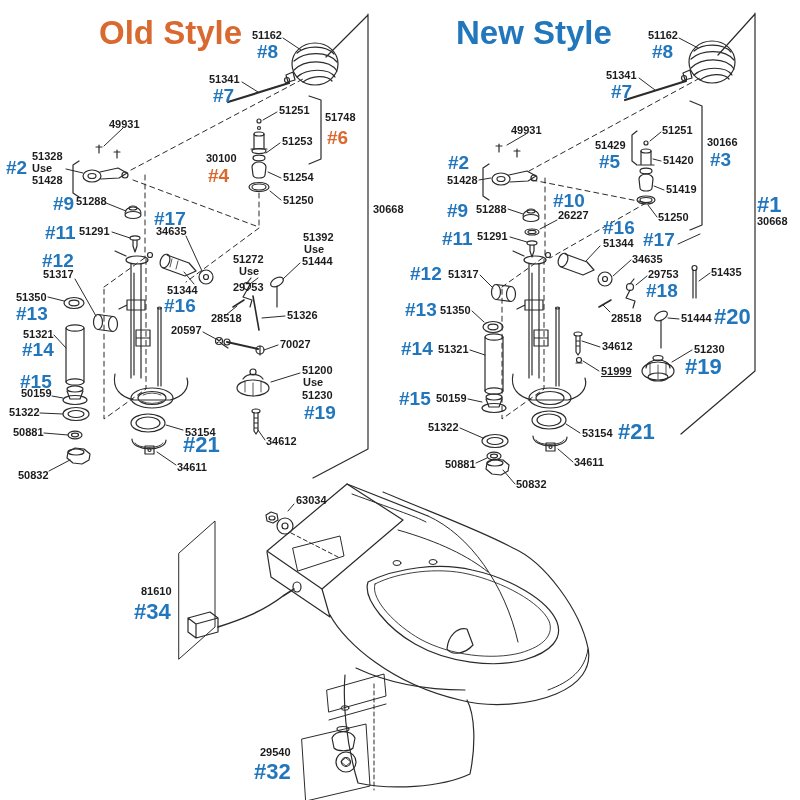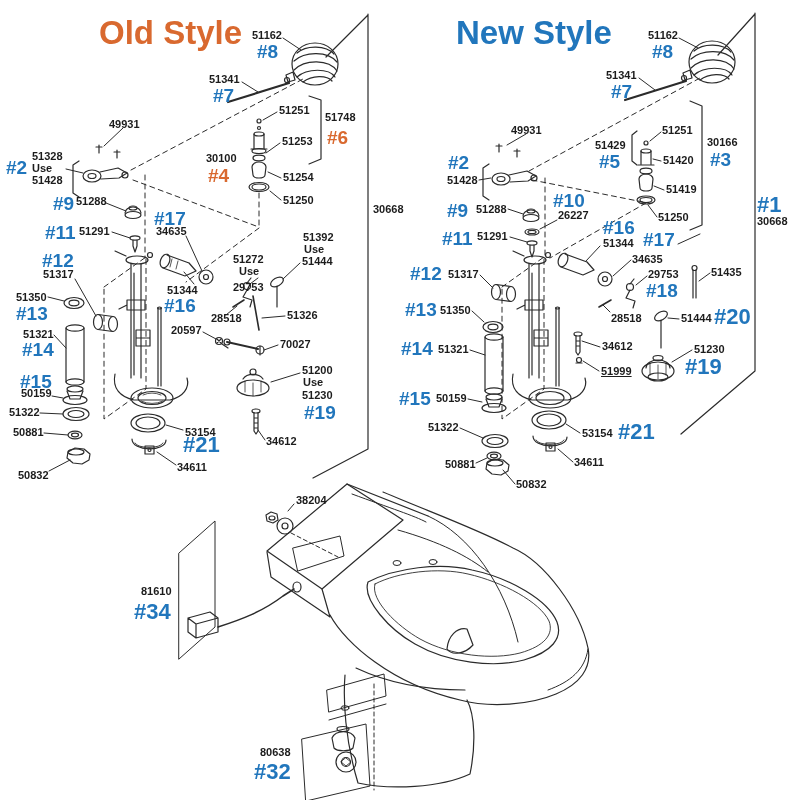--- a/index.html
+++ b/index.html
@@ -440,19 +440,19 @@
       <div class="lbl s-ref c-blue" style="left: 399px; top: 389px;">#15</div>
       <div class="lbl s-part c-ink" style="left: 436px; top: 393px;">50159</div>
       <div class="lbl s-part c-ink" style="left: 428px; top: 422px;">51322</div>
       <div class="lbl s-part c-ink" style="left: 445px; top: 459px;">50881</div>
       <div class="lbl s-part c-ink" style="left: 516px; top: 479px;">50832</div>
       <div class="lbl s-part c-ink" style="left: 582px; top: 428px;">53154</div>
       <div class="lbl s-reflg c-blue" style="left: 618px; top: 421px;">#21</div>
       <div class="lbl s-part c-ink" style="left: 574px; top: 457px;">34611</div>
       <div class="lbl s-reflg c-blue" style="left: 757px; top: 194px;">#1</div>
       <div class="lbl s-part c-ink" style="left: 757px; top: 216px;">30668</div>
-      <div class="lbl s-part c-ink" style="left: 296px; top: 495px;">38204</div>
+      <div class="lbl s-part c-ink" style="left: 296px; top: 495px;">63034</div>
       <div class="lbl s-part c-ink" style="left: 141px; top: 586px;">81610</div>
       <div class="lbl s-reflg c-blue" style="left: 134px; top: 601px;">#34</div>
-      <div class="lbl s-part c-ink" style="left: 260px; top: 747px;">80638</div>
+      <div class="lbl s-part c-ink" style="left: 260px; top: 747px;">29540</div>
       <div class="lbl s-reflg c-blue" style="left: 254px; top: 761px;">#32</div>
     </div>
 </div>
 
 </body></html>

